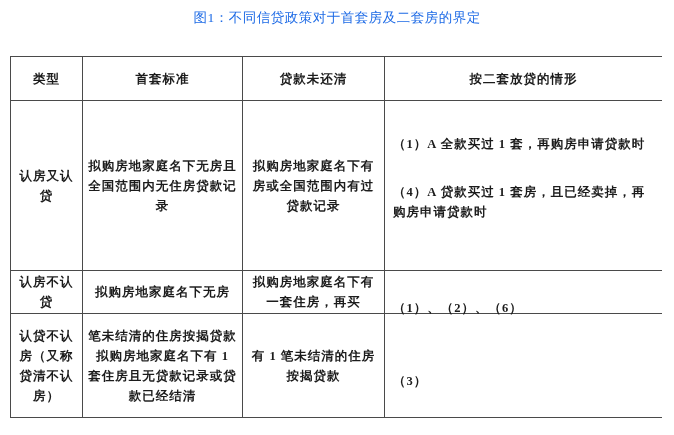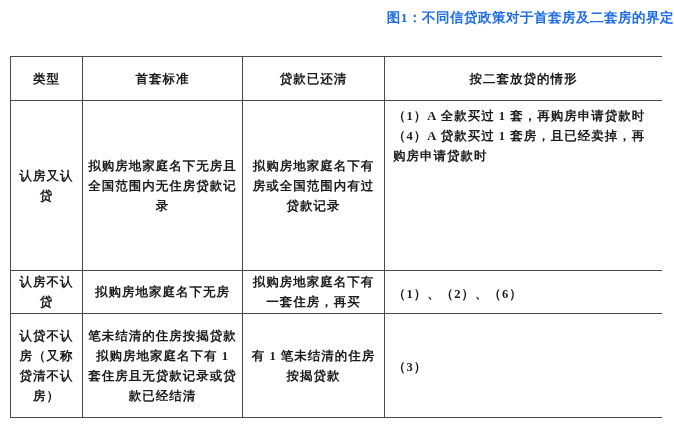--- a/index.html
+++ b/index.html
@@ -10,22 +10,22 @@
   *{margin:0;padding:0;box-sizing:border-box;}
   html,body{background:#ffffff;}
   body{
     width:674px;height:435px;
     position:relative;overflow:hidden;
     font-family:"Liberation Serif", serif;
     color:var(--text);
   }
   .fig-title{
     position:absolute;top:9px;left:0;width:100%;
-    text-align:right;
-    font-size:13.5px;font-weight:bold;
+    text-align:center;
+    font-size:13.5px;font-weight:normal;
     color:var(--titleBlue);
     letter-spacing:0.5px;
   }
   .tbl{
     position:absolute;left:10px;top:56px;
     width:652px;height:362px;
     display:grid;
     grid-template-columns:72px 160px 142px 1fr;
     grid-template-rows:44px 170px 43px 1fr;
     border-top:1.5px solid var(--border);
@@ -41,32 +41,32 @@
     padding:2px 5px;
     border-bottom:1.5px solid var(--border);
   }
   .v{border-right:1.5px solid var(--border);}
   .last-row{border-bottom:none;}
   .cases-cell{
     align-items:flex-start;justify-content:flex-start;
     text-align:left;padding:5px 4px 2px 8px;
   }
   .cases-cell.mid{justify-content:center;}
-  .case-line{width:100%;}
+  .case-line{width:100%;margin-top:28px;}
 </style>
 </head>
 <body>
 
 <div class="fig-title">图1：不同信贷政策对于首套房及二套房的界定</div>
 
 <div class="tbl">
 
   <div class="cell v">类型</div>
   <div class="cell v">首套标准</div>
-  <div class="cell v">贷款已还清</div>
+  <div class="cell v">贷款未还清</div>
   <div class="cell">按二套放贷的情形</div>
 
   <div class="cell v">认房又认贷</div>
   <div class="cell v">拟购房地家庭名下无房且全国范围内无住房贷款记录</div>
   <div class="cell v">拟购房地家庭名下有房或全国范围内有过贷款记录</div>
   <div class="cell cases-cell">
     <div class="case-line">（1）A 全款买过 1 套，再购房申请贷款时</div>
     <div class="case-line">（4）A 贷款买过 1 套房，且已经卖掉，再购房申请贷款时</div>
   </div>
 

